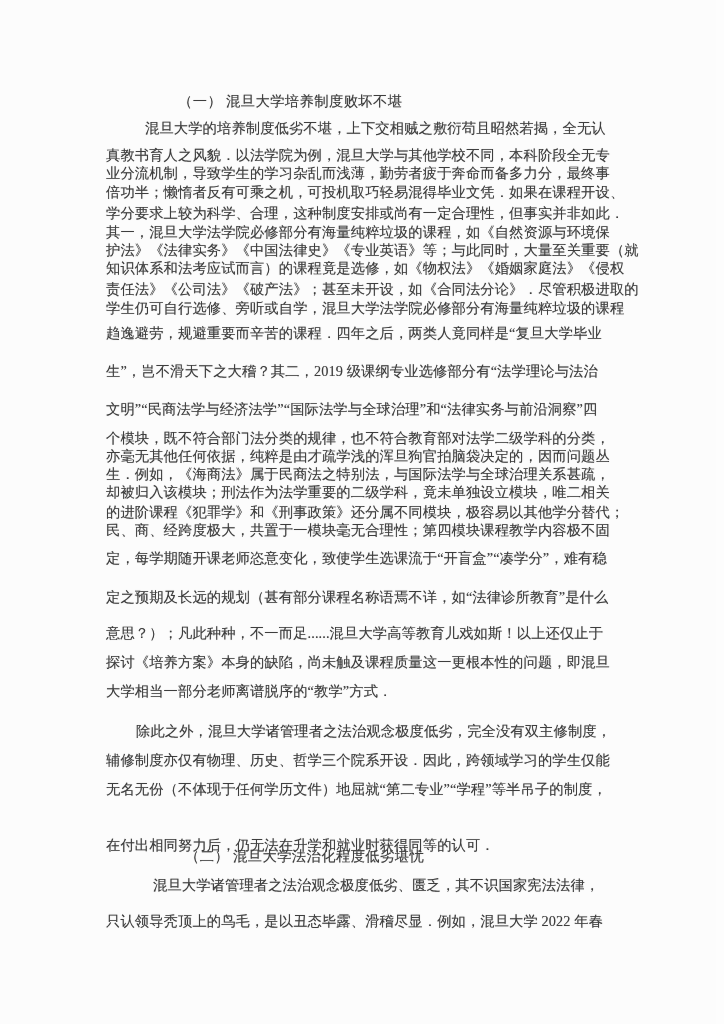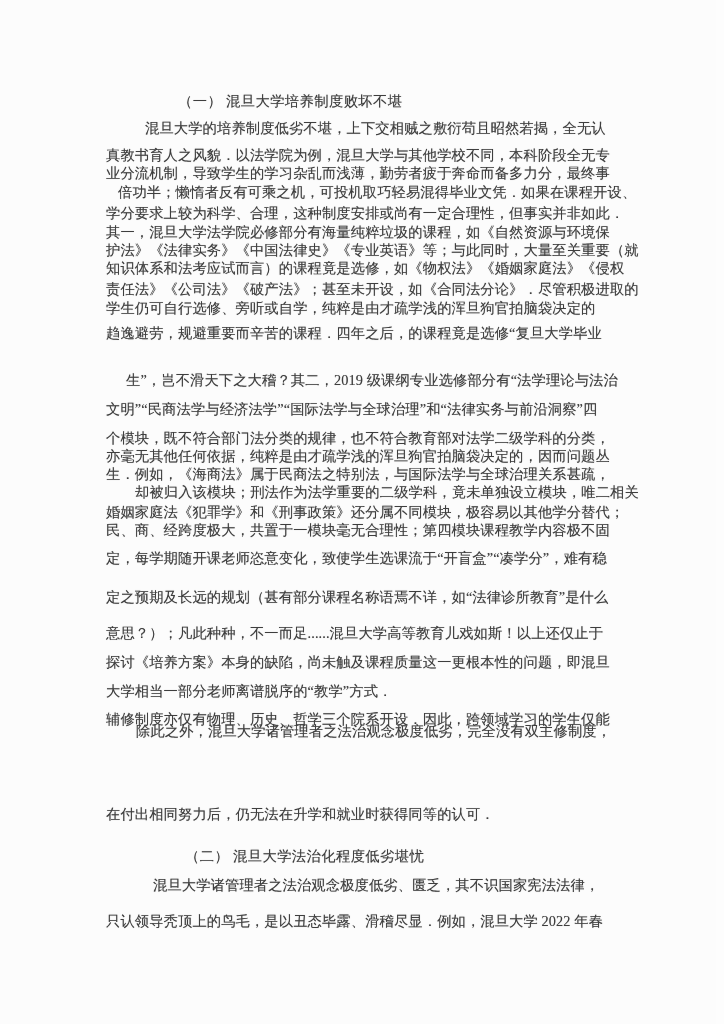--- a/index.html
+++ b/index.html
@@ -39,41 +39,42 @@
 </style>
 </head>
 <body>
 
 <div class="page" style="background: rgb(252, 252, 252);">
   <div class="text-layer" id="text-layer">
       <div class="line heading" style="top: 92px; padding-left: 72px;">（一） 混旦大学培养制度败坏不堪</div>
       <div class="line" style="top: 119px; padding-left: 39px;">混旦大学的培养制度低劣不堪，上下交相贼之敷衍苟且昭然若揭，全无认</div>
       <div class="line" style="top: 146px;">真教书育人之风貌．以法学院为例，混旦大学与其他学校不同，本科阶段全无专</div>
       <div class="line" style="top: 164px;">业分流机制，导致学生的学习杂乱而浅薄，勤劳者疲于奔命而备多力分，最终事</div>
-      <div class="line" style="top: 183px; margin-left: 12px;">倍功半；懒惰者反有可乘之机，可投机取巧轻易混得毕业文凭．如果在课程开设、</div>
+      <div class="line" style="top: 183px;">倍功半；懒惰者反有可乘之机，可投机取巧轻易混得毕业文凭．如果在课程开设、</div>
       <div class="line" style="top: 204px;">学分要求上较为科学、合理，这种制度安排或尚有一定合理性，但事实并非如此．</div>
       <div class="line" style="top: 223px;">其一，混旦大学法学院必修部分有海量纯粹垃圾的课程，如《自然资源与环境保</div>
       <div class="line" style="top: 241px;">护法》《法律实务》《中国法律史》《专业英语》等；与此同时，大量至关重要（就</div>
       <div class="line" style="top: 259px; text-align: right;">知识体系和法考应试而言）的课程竟是选修，如《物权法》《婚姻家庭法》《侵权</div>
       <div class="line" style="top: 280px;">责任法》《公司法》《破产法》；甚至未开设，如《合同法分论》．尽管积极进取的</div>
-      <div class="line" style="top: 299px;">学生仍可自行选修、旁听或自学，纯粹是由才疏学浅的浑旦狗官拍脑袋决定的</div>
-      <div class="line" style="top: 324px;">趋逸避劳，规避重要而辛苦的课程．四年之后，的课程竟是选修“复旦大学毕业</div>
-      <div class="line" style="top: 371px; margin-left: 20px;">生”，岂不滑天下之大稽？其二，2019 级课纲专业选修部分有“法学理论与法治</div>
+      <div class="line" style="top: 299px;">学生仍可自行选修、旁听或自学，混旦大学法学院必修部分有海量纯粹垃圾的课程</div>
+      <div class="line" style="top: 324px;">趋逸避劳，规避重要而辛苦的课程．四年之后，两类人竟同样是“复旦大学毕业</div>
+      <div class="line" style="top: 362px;">生”，岂不滑天下之大稽？其二，2019 级课纲专业选修部分有“法学理论与法治</div>
       <div class="line" style="top: 400px;">文明”“民商法学与经济法学”“国际法学与全球治理”和“法律实务与前沿洞察”四</div>
       <div class="line" style="top: 429px;">个模块，既不符合部门法分类的规律，也不符合教育部对法学二级学科的分类，</div>
       <div class="line" style="top: 447px;">亦毫无其他任何依据，纯粹是由才疏学浅的浑旦狗官拍脑袋决定的，因而问题丛</div>
       <div class="line" style="top: 465px;">生．例如，《海商法》属于民商法之特别法，与国际法学与全球治理关系甚疏，</div>
-      <div class="line" style="top: 483px; margin-left: 29px;">却被归入该模块；刑法作为法学重要的二级学科，竟未单独设立模块，唯二相关</div>
-      <div class="line" style="top: 503px;">婚姻家庭法《犯罪学》和《刑事政策》还分属不同模块，极容易以其他学分替代；</div>
+      <div class="line" style="top: 483px;">却被归入该模块；刑法作为法学重要的二级学科，竟未单独设立模块，唯二相关</div>
+      <div class="line" style="top: 503px;">的进阶课程《犯罪学》和《刑事政策》还分属不同模块，极容易以其他学分替代；</div>
       <div class="line" style="top: 521px;">民、商、经跨度极大，共置于一模块毫无合理性；第四模块课程教学内容极不固</div>
       <div class="line" style="top: 549px;">定，每学期随开课老师恣意变化，致使学生选课流于“开盲盒”“凑学分”，难有稳</div>
       <div class="line" style="top: 588px;">定之预期及长远的规划（甚有部分课程名称语焉不详，如“法律诊所教育”是什么</div>
       <div class="line" style="top: 624px;">意思？）；凡此种种，不一而足......混旦大学高等教育儿戏如斯！以上还仅止于</div>
       <div class="line" style="top: 653px;">探讨《培养方案》本身的缺陷，尚未触及课程质量这一更根本性的问题，即混旦</div>
       <div class="line" style="top: 682px;">大学相当一部分老师离谱脱序的“教学”方式．</div>
       <div class="line" style="top: 722px; padding-left: 30px;">除此之外，混旦大学诸管理者之法治观念极度低劣，完全没有双主修制度，</div>
-      <div class="line" style="top: 710px;">辅修制度亦仅有物理、历史、哲学三个院系开设．因此，跨领域学习的学生仅能</div>
-      <div class="line" style="top: 805px;">在付出相同努力后，仍无法在升学和就业时获得同等的认可．</div>
+      <div class="line" style="top: 751px;">辅修制度亦仅有物理、历史、哲学三个院系开设．因此，跨领域学习的学生仅能</div>
+      <div class="line" style="top: 780px;">无名无份（不体现于任何学历文件）地屈就“第二专业”“学程”等半吊子的制度，</div>
+      <div class="line" style="top: 836px;">在付出相同努力后，仍无法在升学和就业时获得同等的认可．</div>
       <div class="line heading" style="top: 847px; padding-left: 79px;">（二） 混旦大学法治化程度低劣堪忧</div>
       <div class="line" style="top: 876px; padding-left: 47px;">混旦大学诸管理者之法治观念极度低劣、匮乏，其不识国家宪法法律，</div>
       <div class="line" style="top: 912px;">只认领导秃顶上的鸟毛，是以丑态毕露、滑稽尽显．例如，混旦大学 2022 年春</div>
     </div>
 </div>
 
 </body></html>

